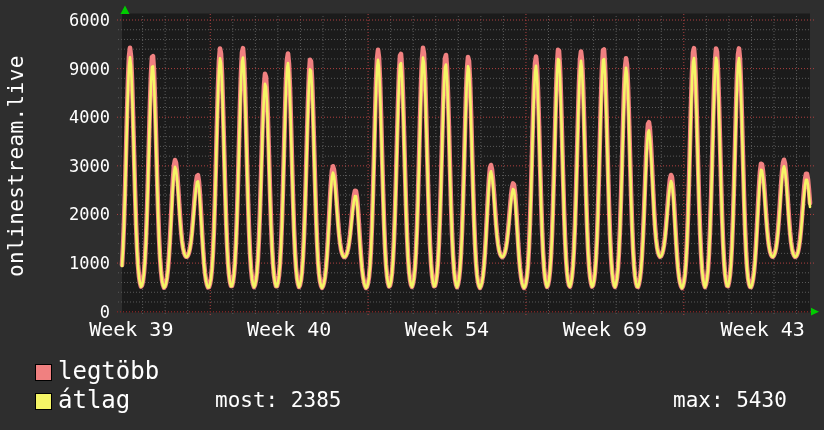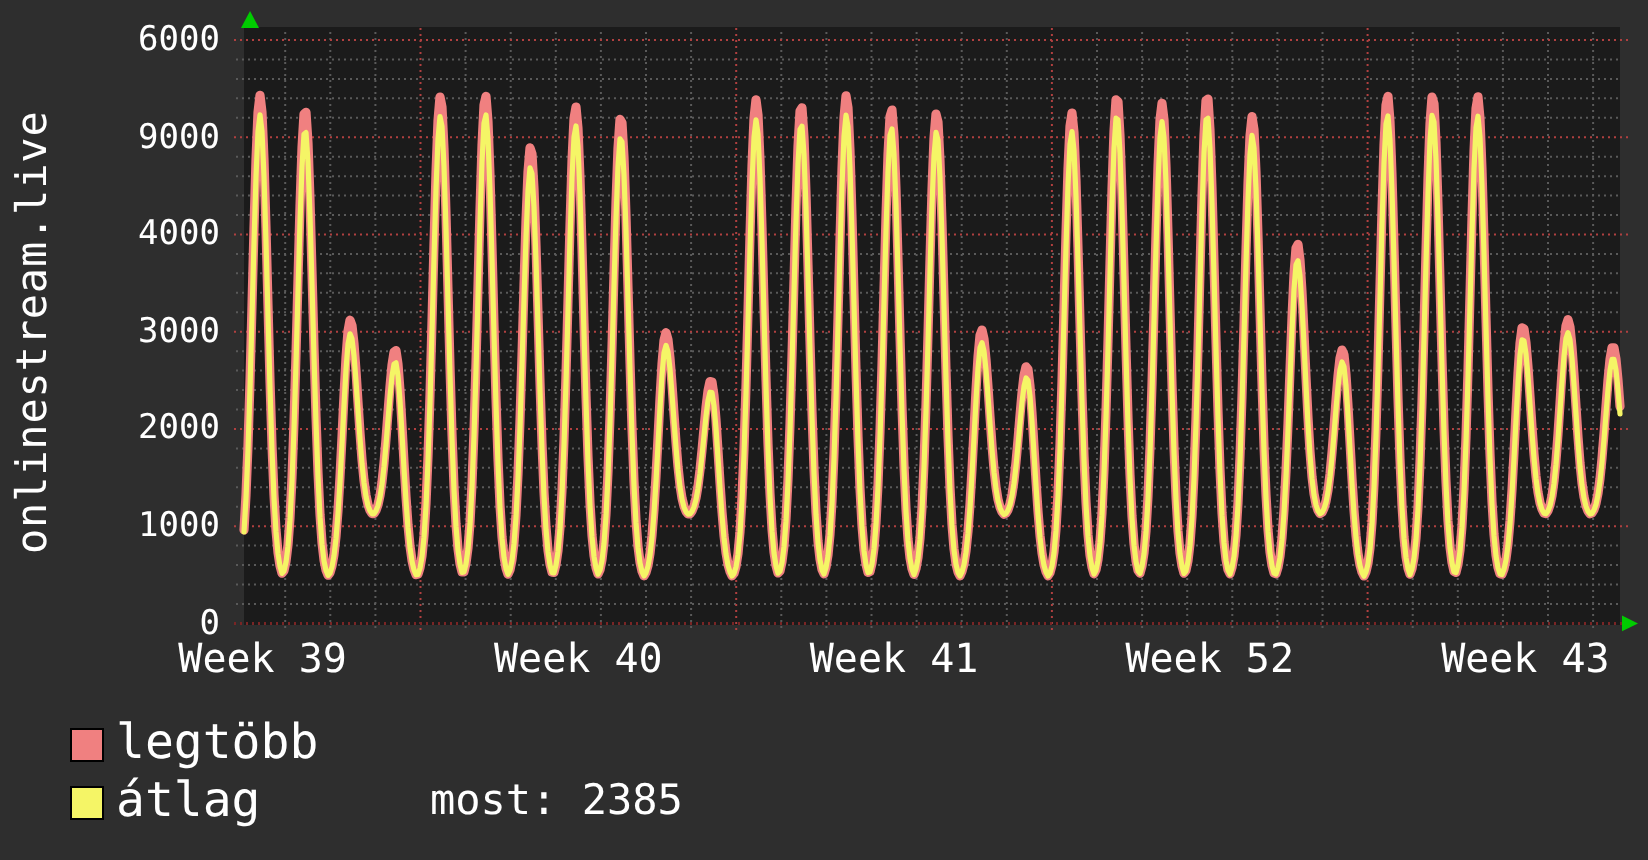--- a/index.html
+++ b/index.html
@@ -116,26 +116,27 @@
       <div class="ylabel" style="top: 252.083px;">1000</div>
       <div class="ylabel" style="top: 203.467px;">2000</div>
       <div class="ylabel" style="top: 154.85px;">3000</div>
       <div class="ylabel" style="top: 106.233px;">4000</div>
       <div class="ylabel" style="top: 57.6167px;">9000</div>
       <div class="ylabel" style="top: 9px;">6000</div>
     </div>
   <div id="xlabels">
       <div class="xlabel" style="left: 51.325px;">Week 39</div>
       <div class="xlabel" style="left: 209.175px;">Week 40</div>
-      <div class="xlabel" style="left: 367.025px;">Week 41</div>
-      <div class="xlabel" style="left: 524.875px;">Week 52</div>
+      <div class="xlabel" style="left: 367.025px;">Week 54</div>
+      <div class="xlabel" style="left: 524.875px;">Week 69</div>
       <div class="xlabel" style="left: 682.725px;">Week 43</div>
     </div>
 
   <div class="legend-swatch" id="swatch-max" style="top: 364px; background: rgb(240, 128, 128);"></div>
   <div class="legend-text" style="top:360px">legtöbb</div>
 
   <div class="legend-swatch" id="swatch-avg" style="top: 393px; background: rgb(245, 245, 102);"></div>
   <div class="legend-text" style="top:389px">átlag</div>
 
   <div class="stat" style="left:215px">most: 2385</div>
+  <div class="stat" style="left:673px">max: 5430</div>
 
 </div>
 
 </body></html>

